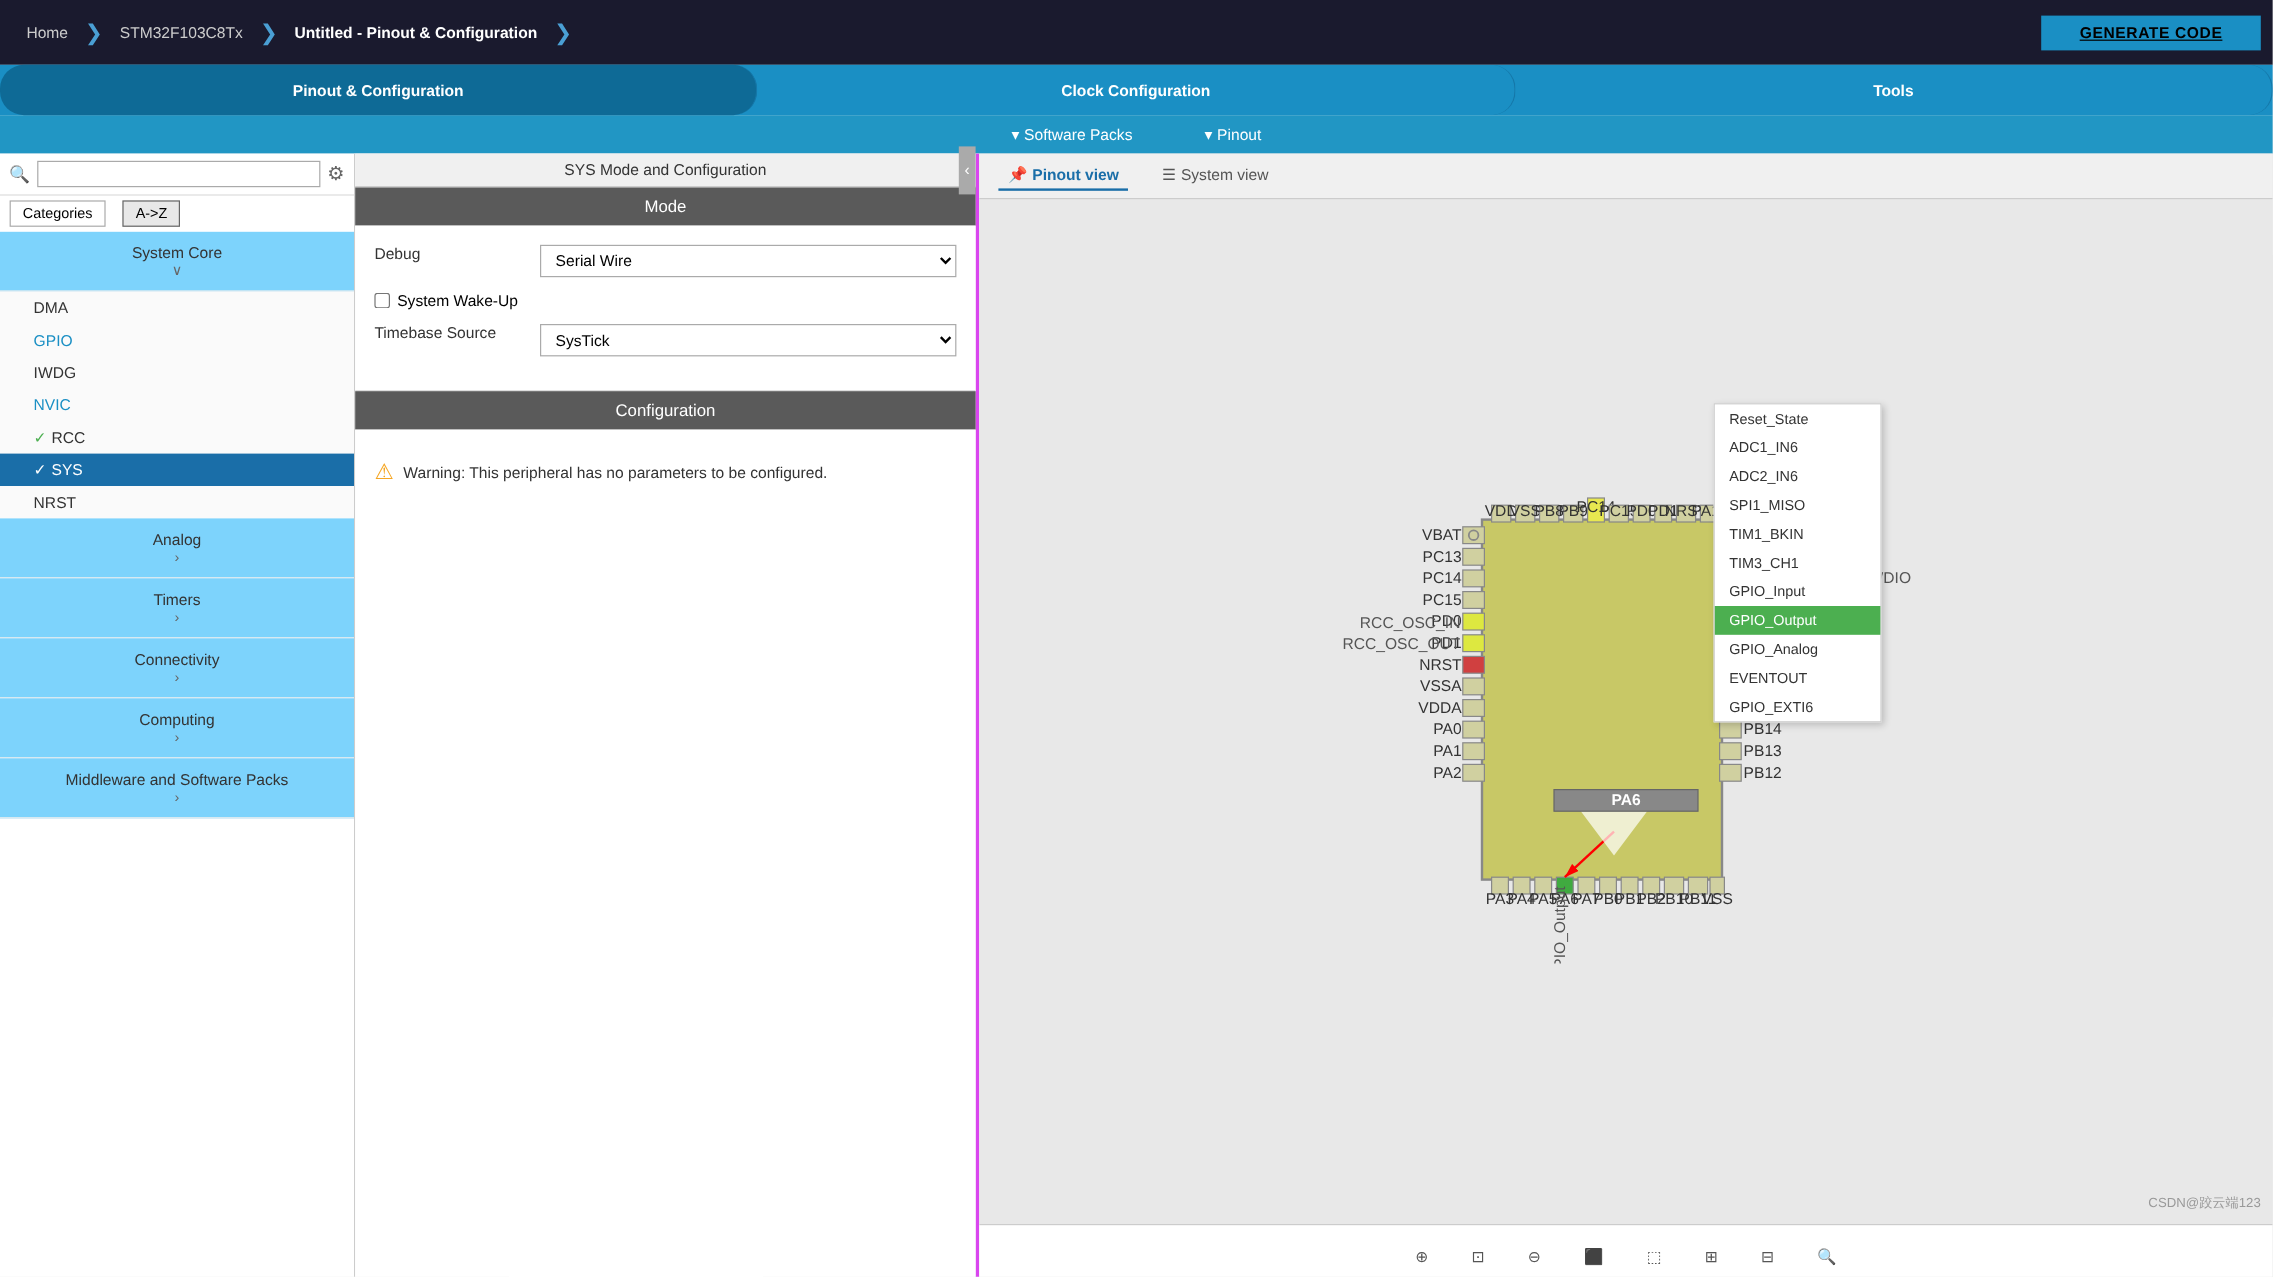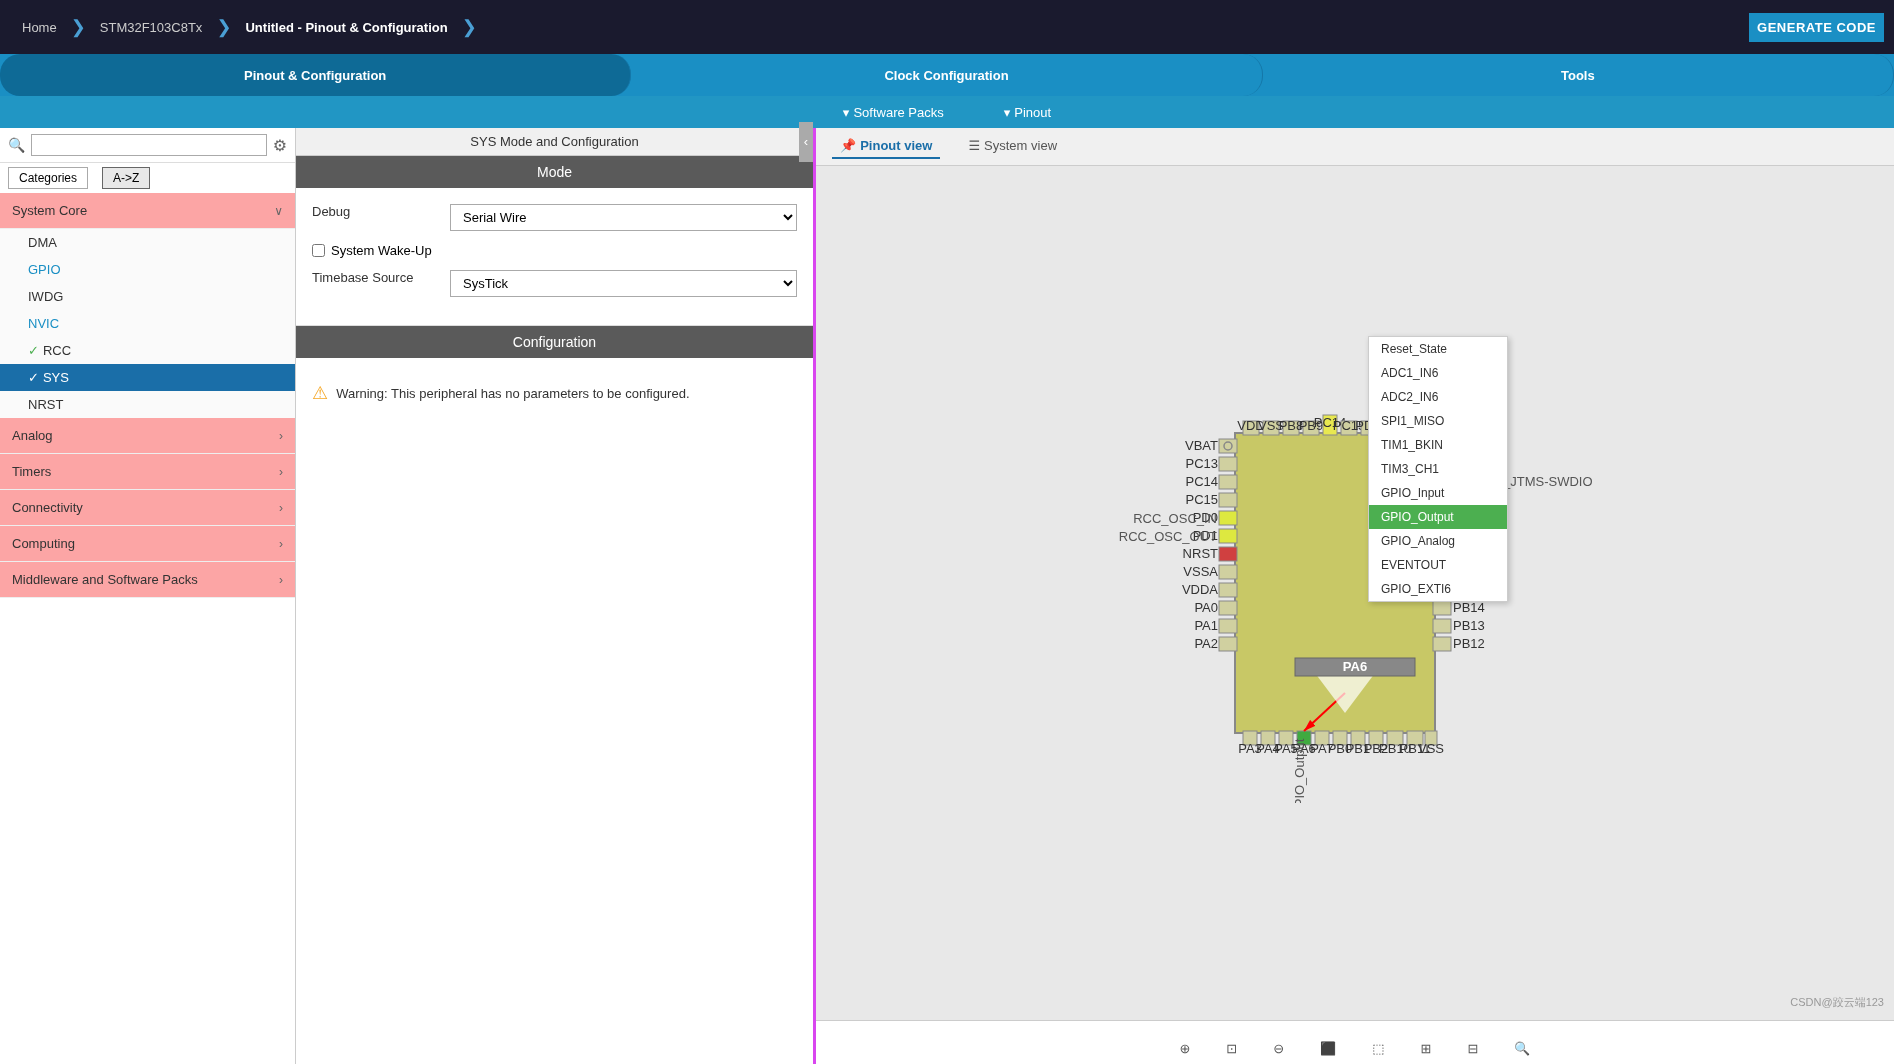--- a/index.html
+++ b/index.html
@@ -8,22 +8,22 @@
     
     .top-nav {
       display: flex; align-items: center; background: #1a1a2e; height: 54px; padding: 0 10px; gap: 0;
     }
     .nav-item {
       color: #ccc; padding: 0 12px; height: 100%; display: flex; align-items: center; font-size: 13px; cursor: pointer;
     }
     .nav-item.active { color: white; font-weight: bold; }
     .nav-arrow { color: #4a9fd4; font-size: 18px; margin: 0 2px; }
     .generate-btn {
-      margin-left: auto; background: #1a8fc4; color: #ffffff; border: none; padding: 7px 8px;
-      font-weight: bold; font-size: 13px; cursor: pointer; letter-spacing: 0.5px;
+      margin-left: auto; background: #1a8fc4; color: #000000; border: none; padding: 7px 32px;
+      font-weight: bold; font-size: 13px; cursor: pointer; letter-spacing: 0.5px; text-decoration: underline;
     }
 
     
     .tab-bar {
       display: flex; background: #1a8fc4; height: 42px;
     }
     .tab-item {
       flex: 1; display: flex; align-items: center; justify-content: center;
       color: white; font-size: 15px; font-weight: bold; cursor: pointer; border-right: 1px solid #1577a8; border-radius: 20px;
     }
@@ -56,23 +56,23 @@
     .gear-icon { color: #666; font-size: 16px; cursor: pointer; }
     .filter-btns { display: flex; gap: 14px; padding: 4px 8px; }
     .filter-btn {
       padding: 3px 10px; border: 1px solid #aaa; background: white; font-size: 12px; cursor: pointer;
     }
     .filter-btn.active { background: #e8e8e8; border-color: #666; }
 
     .sidebar-content { flex: 1; overflow-y: auto; }
 
     .category-header {
-      display: flex; align-items: center; justify-content: space-between;
-      padding: 10px 12px; cursor: pointer; background: #fca5a5; border-bottom: 1px solid #eee;
-      font-size: 13px; color: #333;
+      display: flex; align-items: center; justify-content: flex-end;
+      padding: 10px 12px; cursor: pointer; background: #7dd3fc; border-bottom: 1px solid #eee;
+      font-size: 13px; color: #333; flex-direction: column;
     }
     .category-header.expanded { font-weight: normal; }
     .category-header .chevron { font-size: 12px; color: #666; }
 
     .category-items { background: #fafafa; }
     .sidebar-item {
       padding: 6px 12px 6px 28px; cursor: pointer; color: #1a6ea8; font-size: 13px;
       display: flex; align-items: center; gap: 6px;
     }
     .sidebar-item.active { background: #1a6ea8; color: white; }
@@ -435,21 +435,21 @@
           </defs>
 
           <polygon points="200,290 230,330 260,290" fill="white" opacity="0.7"></polygon>
         </g>
 
         <rect x="180" y="275" width="120" height="18" fill="#888888" stroke="#666"></rect>
         <text x="240" y="288" fill="white" font-size="10" text-anchor="middle" font-weight="bold">PA6</text>
 
       </svg>
 
-      <div class="dropdown-menu" style="position:absolute; top:170px; left:552px; width:140px;">
+      <div class="dropdown-menu" style="position:absolute; top:170px; left:612px; width:140px;">
         <div class="dropdown-item">Reset_State</div>
         <div class="dropdown-item">ADC1_IN6</div>
         <div class="dropdown-item">ADC2_IN6</div>
         <div class="dropdown-item">SPI1_MISO</div>
         <div class="dropdown-item">TIM1_BKIN</div>
         <div class="dropdown-item">TIM3_CH1</div>
         <div class="dropdown-item">GPIO_Input</div>
         <div class="dropdown-item selected">GPIO_Output</div>
         <div class="dropdown-item">GPIO_Analog</div>
         <div class="dropdown-item">EVENTOUT</div>

